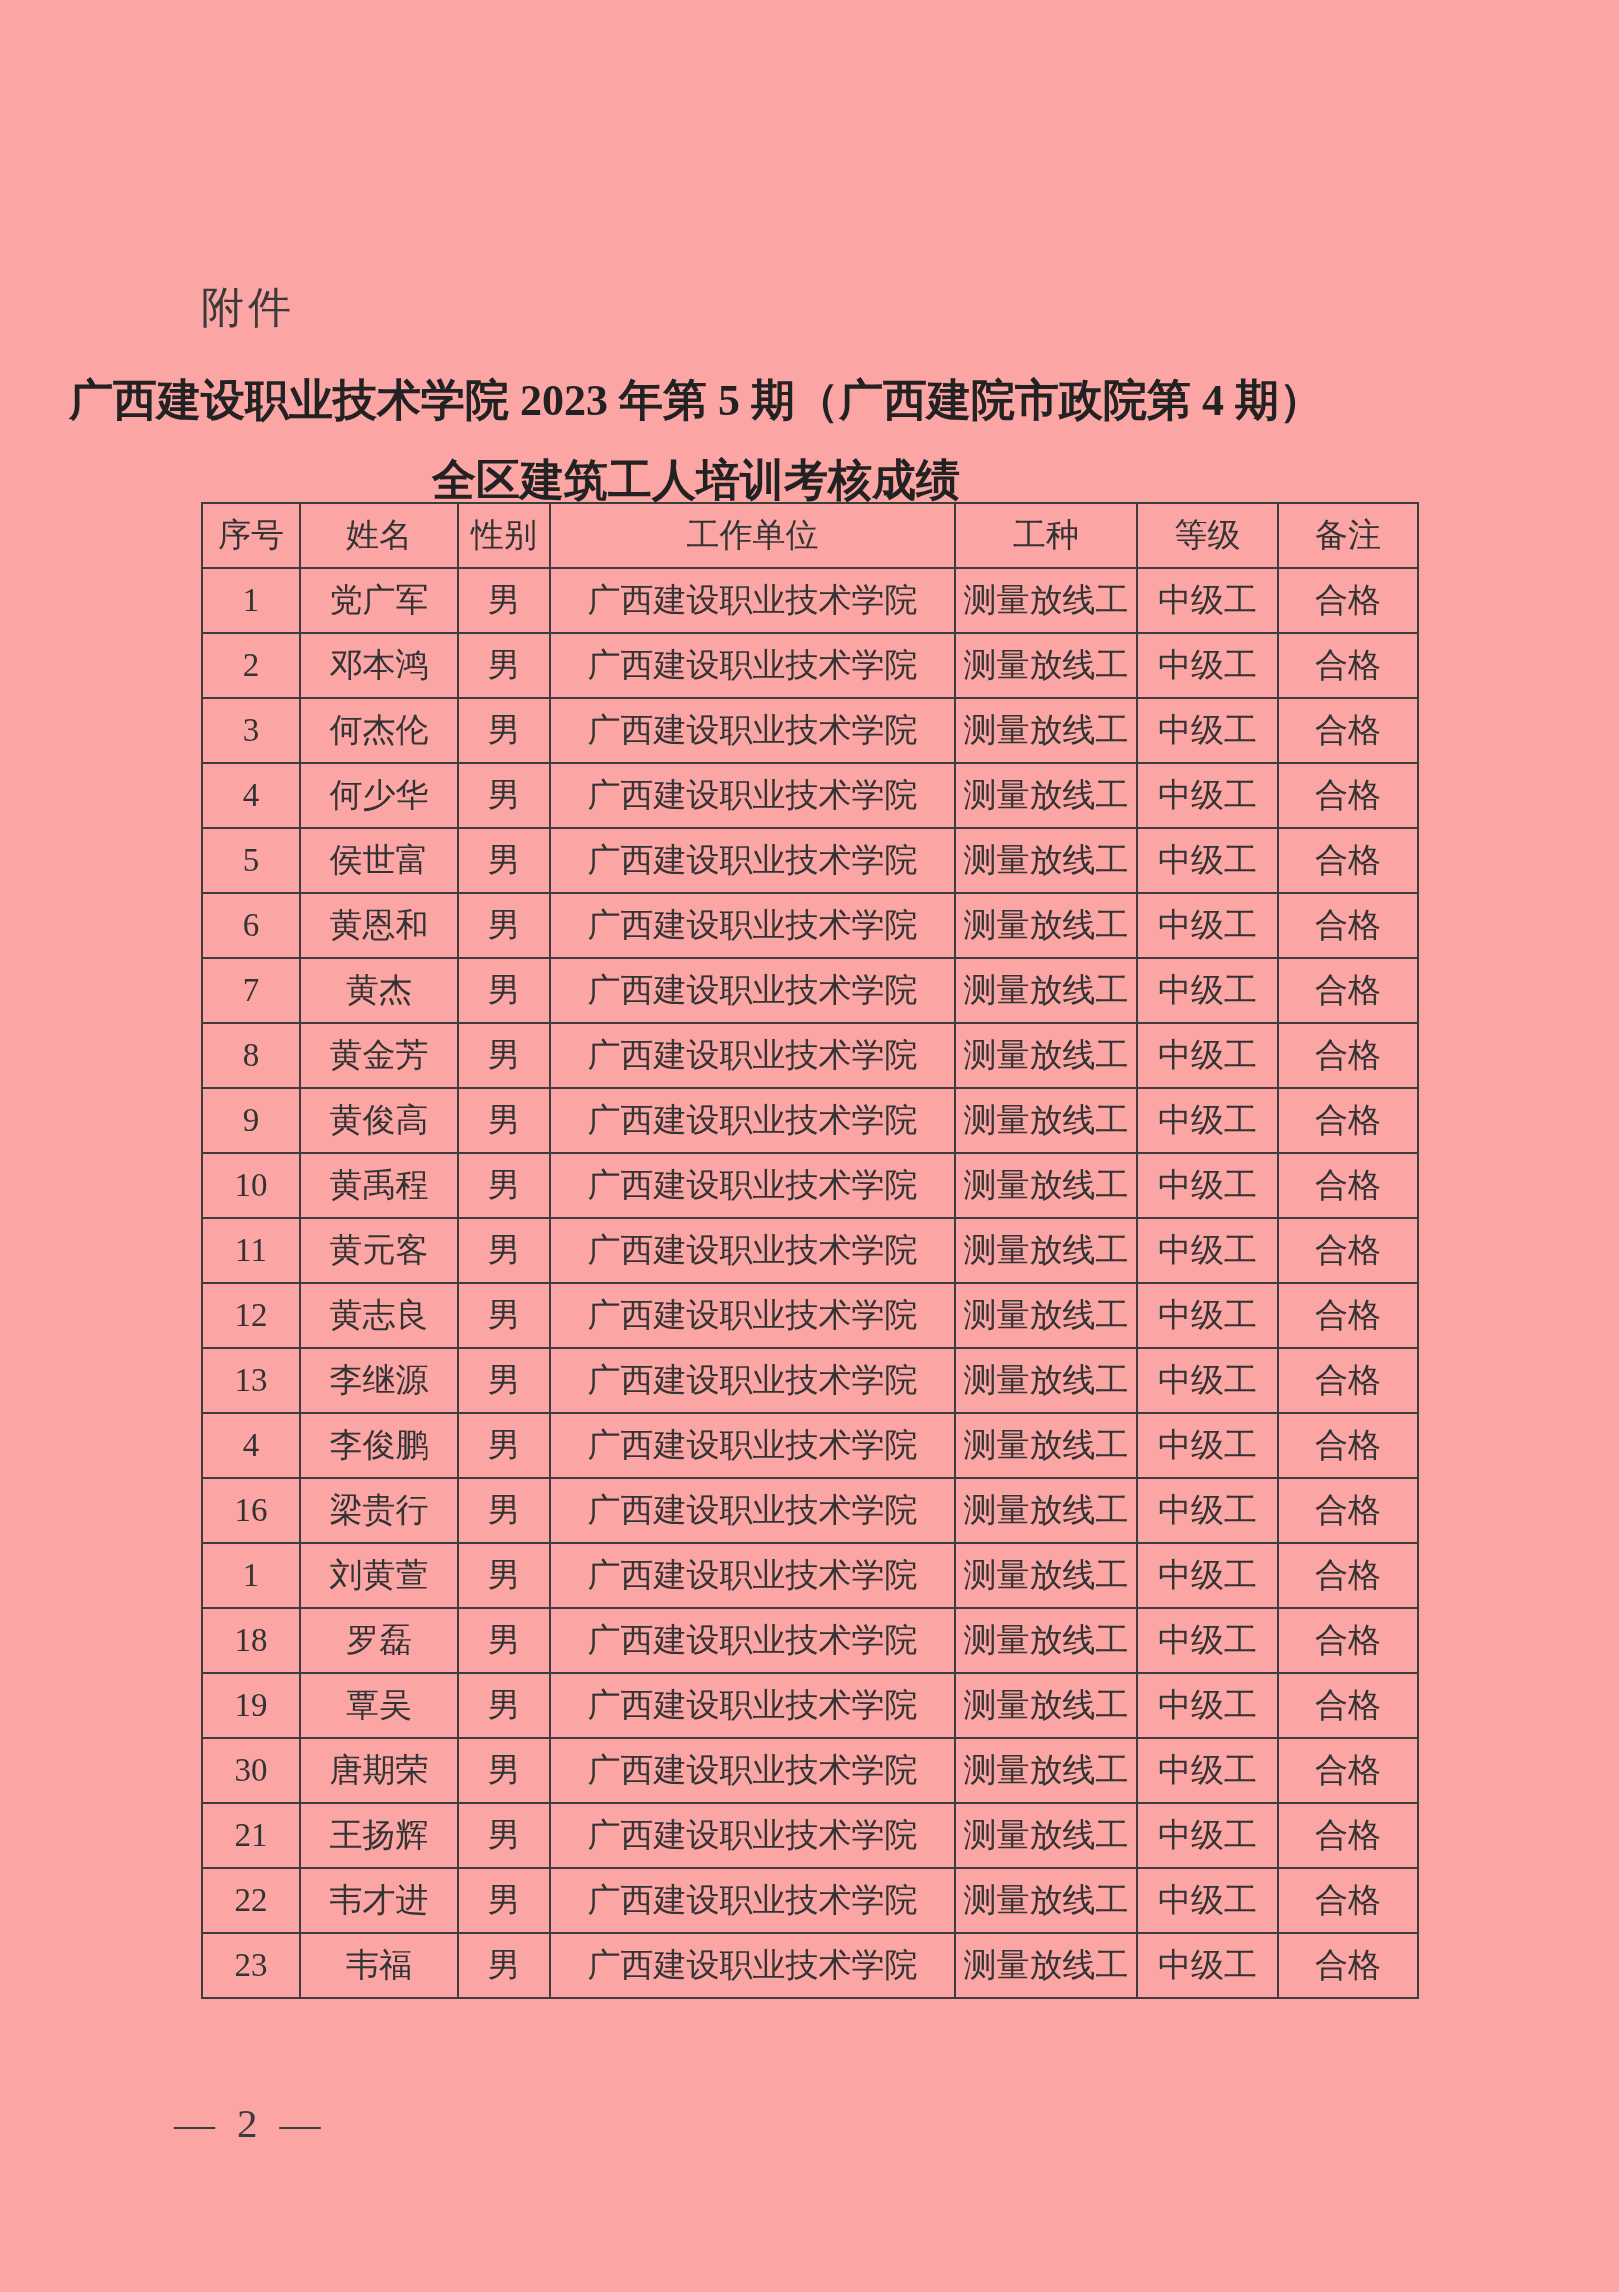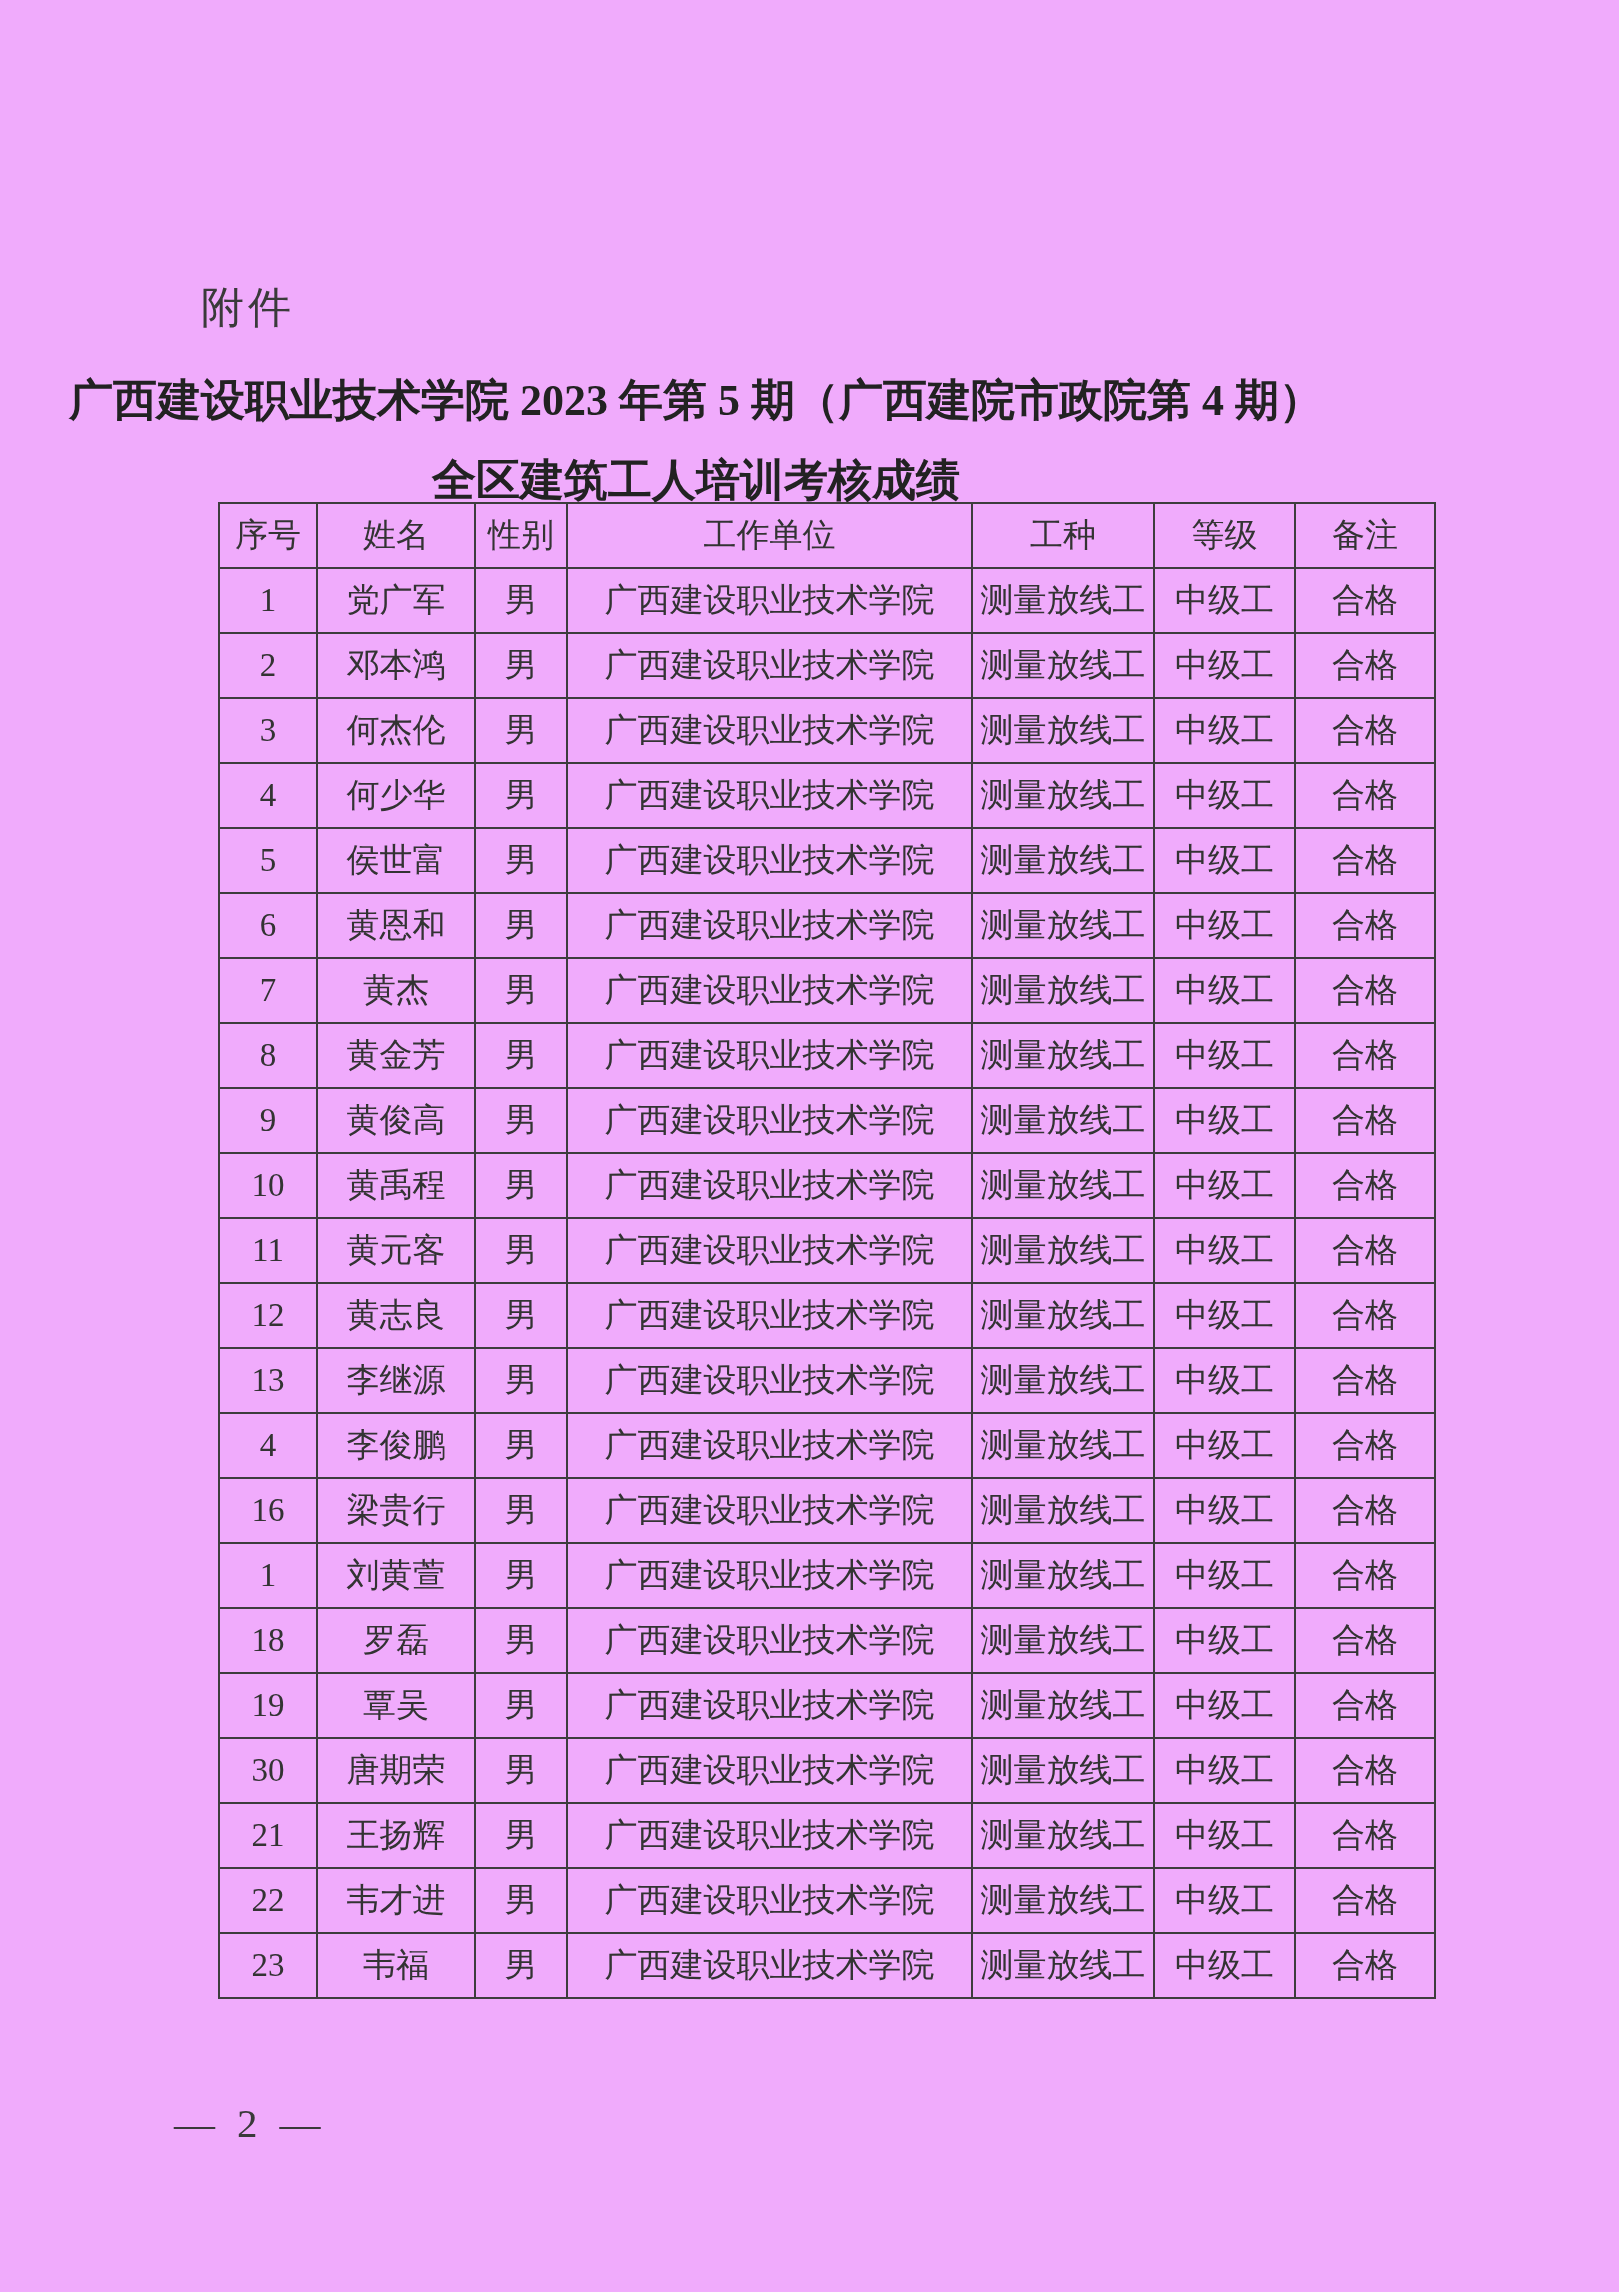--- a/index.html
+++ b/index.html
@@ -4,21 +4,21 @@
 <style>
   html, body {
     margin: 0;
     padding: 0;
     background: #ffffff;
   }
   .page {
     position: relative;
     width: 1619px;
     height: 2293px;
-    background: #f0abfc;
+    background: #fca5a5;
     font-family: "Liberation Serif", "DejaVu Serif", serif;
     color: #2f2f2f;
     overflow: hidden;
   }
   .attachment {
     position: absolute;
     left: 201px;
     top: 279px;
     font-size: 43px;
     letter-spacing: 3.9px;
@@ -33,21 +33,21 @@
     font-weight: bold;
     font-size: 44px;
     color: #222222;
   }
   .doc-title .title-line {
     line-height: 80px;
     white-space: nowrap;
   }
   table.results {
     position: absolute;
-    left: 218px;
+    left: 201px;
     top: 502px;
     width: 1216px;
     border-collapse: collapse;
     table-layout: fixed;
     border: 2.9px solid #3d3d3d;
   }
   table.results th,
   table.results td {
     border: 2px solid #3d3d3d;
     height: 63px;

